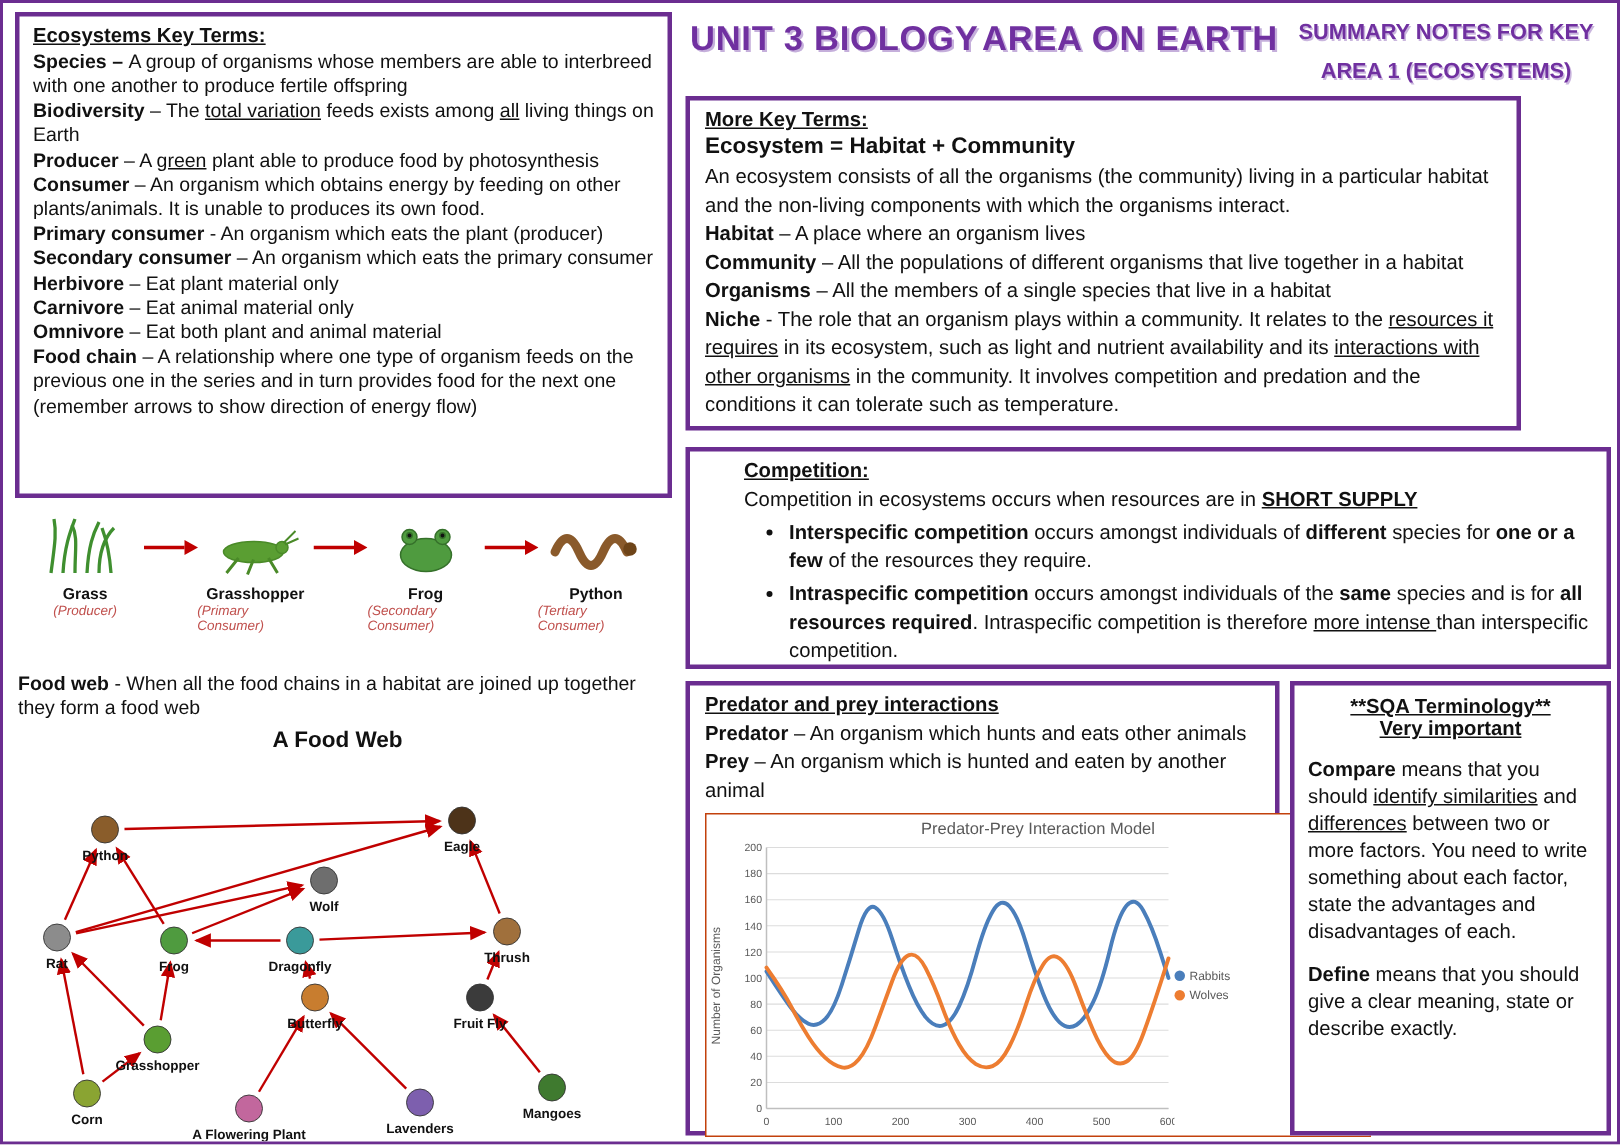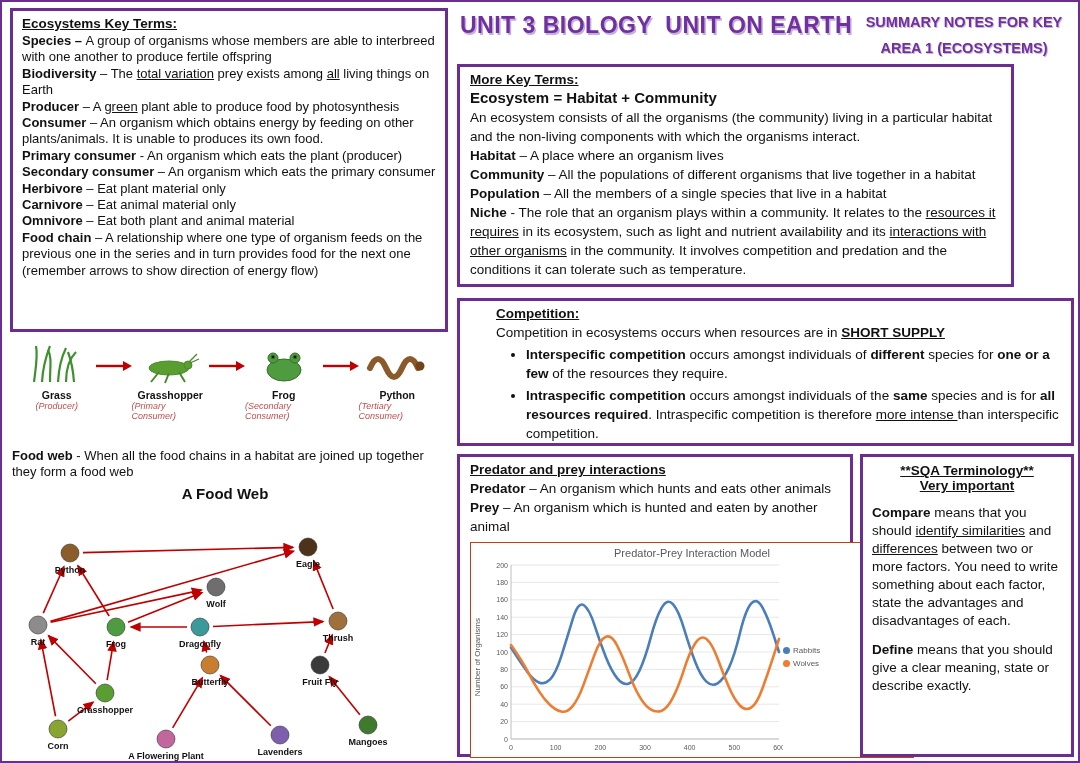--- a/index.html
+++ b/index.html
@@ -50,32 +50,32 @@
   .legend-item{display:flex;align-items:center;gap:3px;margin:4px 0;}
   .legend-dot{width:7px;height:7px;border-radius:50%;display:inline-block;}
 </style>
 </head>
 <body>
 
 <div class="sheet">
 
   <div id="header-title">
     <span>UNIT 3 BIOLOGY</span>
-    <span>UNIT ON EARTH</span>
+    <span>AREA ON EARTH</span>
   </div>
   <div id="header-summary">
     <div>SUMMARY NOTES FOR KEY</div>
     <div>AREA 1 (ECOSYSTEMS)</div>
   </div>
 
   <div class="box" id="box-key-terms">
     <p class="box-title">Ecosystems Key Terms:</p>
     <div>
         <p class="para"><span style="font-weight: bold;">Species – </span><span>A group of organisms whose members are able to interbreed with one another to produce fertile offspring</span></p>
-        <p class="para"><span style="font-weight: bold;">Biodiversity</span><span> – The </span><span style="text-decoration: underline;">total variation</span><span> prey exists among </span><span style="text-decoration: underline;">all</span><span> living things on Earth</span></p>
+        <p class="para"><span style="font-weight: bold;">Biodiversity</span><span> – The </span><span style="text-decoration: underline;">total variation</span><span> feeds exists among </span><span style="text-decoration: underline;">all</span><span> living things on Earth</span></p>
         <p class="para"><span style="font-weight: bold;">Producer</span><span> – A </span><span style="text-decoration: underline;">green</span><span> plant able to produce food by photosynthesis</span></p>
         <p class="para"><span style="font-weight: bold;">Consumer</span><span> – An organism which obtains energy by feeding on other plants/animals. It is unable to produces its own food.</span></p>
         <p class="para"><span style="font-weight: bold;">Primary consumer</span><span> - An organism which eats the plant (producer)</span></p>
         <p class="para"><span style="font-weight: bold;">Secondary consumer</span><span> – An organism which eats the primary consumer</span></p>
         <p class="para"><span style="font-weight: bold;">Herbivore</span><span> – Eat plant material only</span></p>
         <p class="para"><span style="font-weight: bold;">Carnivore</span><span> – Eat animal material only</span></p>
         <p class="para"><span style="font-weight: bold;">Omnivore</span><span> – Eat both plant and animal material</span></p>
         <p class="para"><span style="font-weight: bold;">Food chain</span><span> – A relationship where one type of organism feeds on the previous one in the series and in turn provides food for the next one (remember arrows to show direction of energy flow)</span></p>
       </div>
   </div>
@@ -228,21 +228,21 @@
       </g>
     </svg>
 
   <div class="box" id="box-more">
     <p class="box-title">More Key Terms:</p>
     <p class="headline">Ecosystem = Habitat + Community</p>
     <p class="para-md">An ecosystem consists of all the organisms (the community) living in a particular habitat and the non-living components with which the organisms interact.</p>
     <div>
         <p class="para-md"><span style="font-weight: bold;">Habitat</span><span> – A place where an organism lives</span></p>
         <p class="para-md"><span style="font-weight: bold;">Community</span><span> – All the populations of different organisms that live together in a habitat</span></p>
-        <p class="para-md"><span style="font-weight: bold;">Population</span><span> – All the members of a single species that live in a habitat</span></p>
+        <p class="para-md"><span style="font-weight: bold;">Organisms</span><span> – All the members of a single species that live in a habitat</span></p>
         <p class="para-md"><span style="font-weight: bold;">Niche</span><span> - The role that an organism plays within a community. It relates to the </span><span style="text-decoration: underline;">resources it requires</span><span> in its ecosystem, such as light and nutrient availability and its </span><span style="text-decoration: underline;">interactions with other organisms</span><span> in the community. It involves competition and predation and the conditions it can tolerate such as temperature.</span></p>
       </div>
   </div>
 
   <div class="box" id="box-competition">
     <p class="box-title">Competition:</p>
     <div>
         <p class="para-md"><span>Competition in ecosystems occurs when resources are in </span><span style="font-weight: bold; text-decoration: underline;">SHORT SUPPLY</span></p>
       </div>
     <ul class="bullets">

